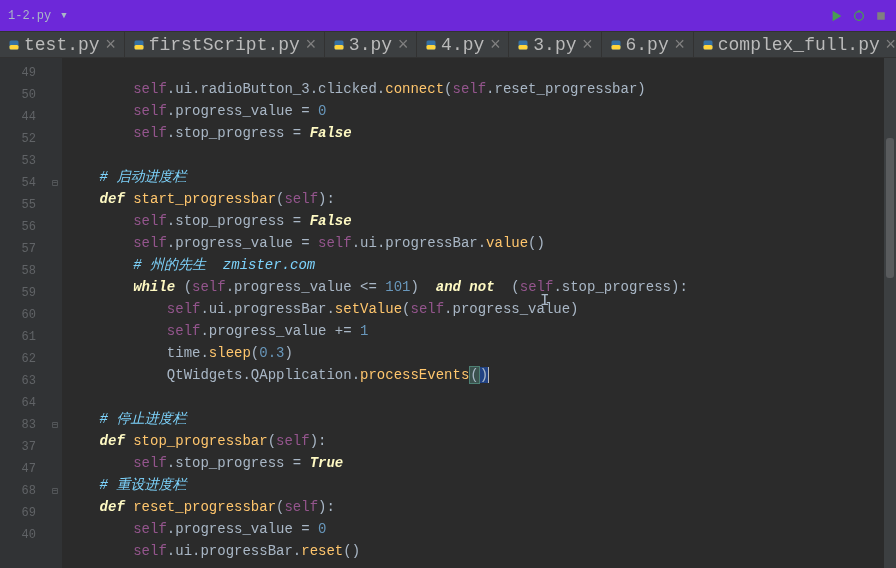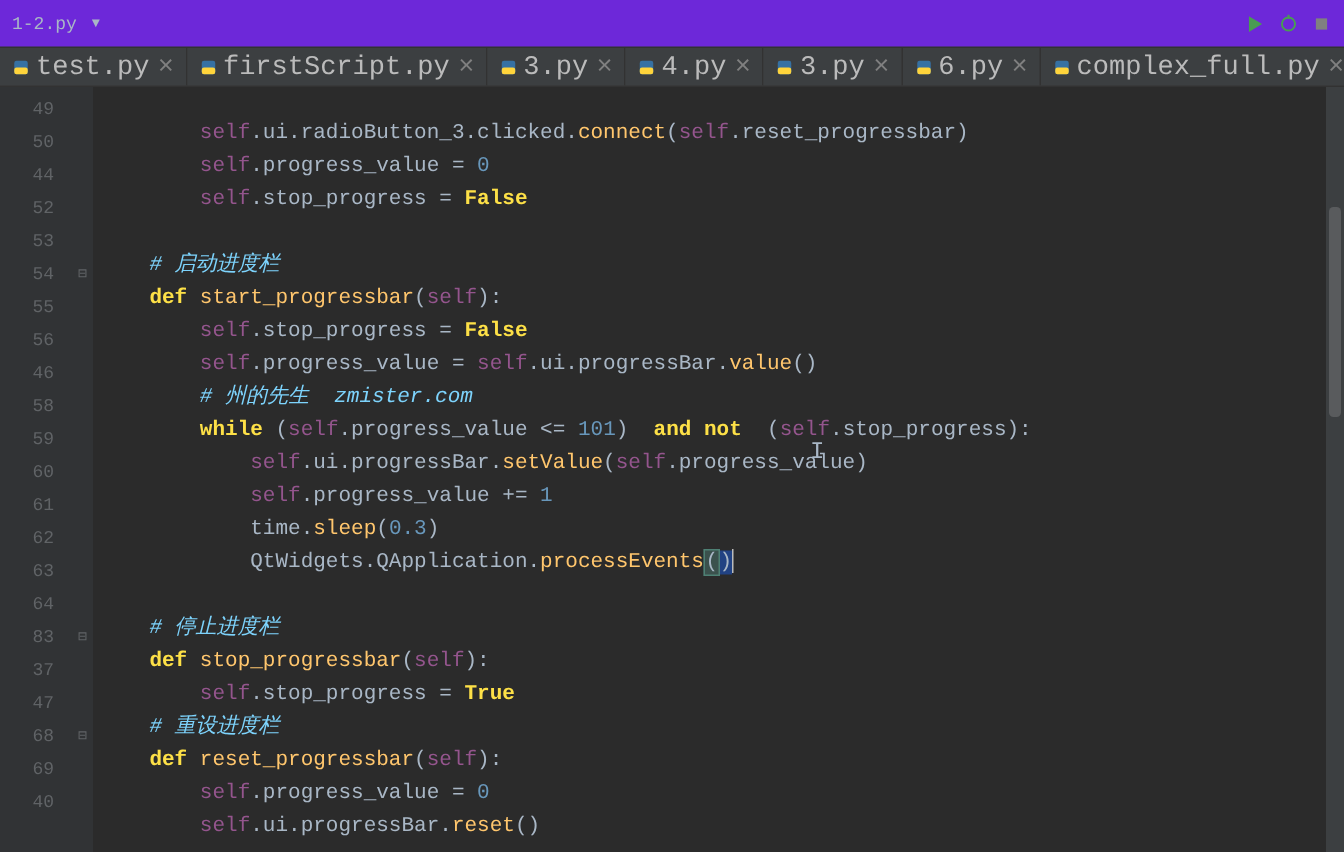--- a/index.html
+++ b/index.html
@@ -76,21 +76,21 @@
   }
   .code {
     flex: 1;
     padding-top: 4px;
     position: relative;
     white-space: pre;
     overflow: hidden;
     margin-top: 16px;
   }
   .code .cline { height: 22px; line-height: 22px; font-size: 14px; padding-left: 4px; }
-  .kw { color: #fde047; font-weight: bold; }
+  .kw { color: #fef9c3; font-weight: bold; font-style: italic; }
   .self { color: #94558d; }
   .str, .com { color: #7dd3fc; font-style: italic; }
   .num { color: #6897bb; }
   .fn { color: #ffc66d; }
   .op { color: #a9b7c6; }
   .paren-hl { background: #3b514d; border: 1px solid #4e8074; }
   .sel { background: #214283; }
   .text-cursor {
     position: absolute;
     left: 540px; top: 293px;
@@ -227,21 +227,21 @@
 <div class="editor-area">
   <div class="gutter" id="gutter">
       <div class="gline">49</div>
       <div class="gline">50</div>
       <div class="gline">44</div>
       <div class="gline">52</div>
       <div class="gline">53</div>
       <div class="gline">54</div>
       <div class="gline">55</div>
       <div class="gline">56</div>
-      <div class="gline">46</div>
+      <div class="gline">57</div>
       <div class="gline">58</div>
       <div class="gline">59</div>
       <div class="gline">60</div>
       <div class="gline">61</div>
       <div class="gline">62</div>
       <div class="gline">63</div>
       <div class="gline">64</div>
       <div class="gline">83</div>
       <div class="gline">37</div>
       <div class="gline">47</div>

